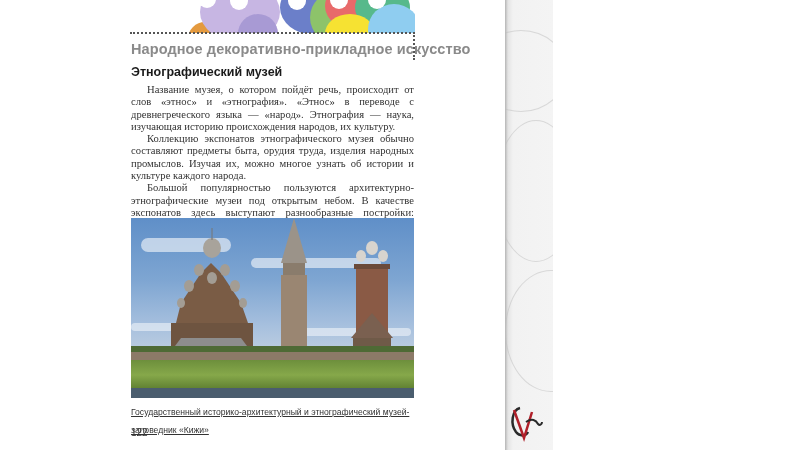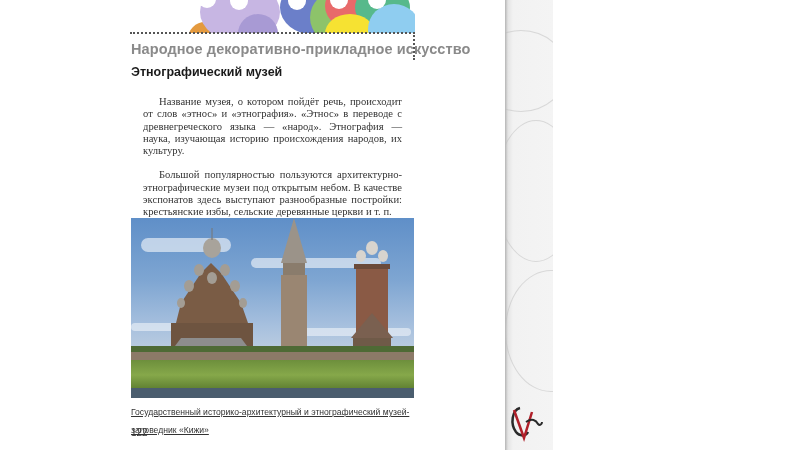--- a/index.html
+++ b/index.html
@@ -31,21 +31,21 @@
   .article-title {
     position:absolute; left:131px; top:65px;
     font-size:12.5px; font-weight:bold; color:#1a1a1a; white-space:nowrap;text-align:center;
   }
   .body-text {
     position:absolute; left:131px; top:84px; width:283px;
     font-family:"Liberation Serif", serif;
     font-size:10.6px; line-height:12.3px; color:#333;
     text-align:justify;
   }
-  .body-text p { margin:12px; text-indent:16px; }
+  .body-text p { margin:0; text-indent:16px; }
   .photo {
     position:absolute; left:131px; top:218px; width:283px; height:180px;
     overflow:hidden;
     background:linear-gradient(180deg,#5f8fc8 0%,#7fa6d2 35%,#a7c0de 60%,#b9cbe0 72%);
   }
   .photo .cloud { position:absolute; background:rgba(230,236,245,0.7); border-radius:20px; }
   .photo .ground {
     position:absolute; left:0; top:142px; width:283px; height:30px;
     background:linear-gradient(180deg,#6d8f3c 0%,#86a84a 50%,#5c7d2f 100%);
   }
@@ -104,20 +104,21 @@
   </div>
 
   <div class="dotted-frame"></div>
 
   <div class="section-title">Народное декоративно-прикладное искусство</div>
 
   <div class="article-title">Этнографический музей</div>
 
   <div class="body-text">
     <p>Название музея, о котором пойдёт речь, происходит от слов «этнос» и «этнография». «Этнос» в переводе с древнегреческого языка — «народ». Этнография — наука, изучающая историю происхождения народов, их культуру.</p>
+    <p>Коллекцию экспонатов этнографического музея обычно составляют предметы быта, орудия труда, изделия народных промыслов. Изучая их, можно многое узнать об истории и культуре каждого народа.</p>
     <p>Большой популярностью пользуются архитектурно-этнографические музеи под открытым небом. В качестве экспонатов здесь выступают разнообразные постройки: крестьянские избы, сельские деревянные церкви и т. п.</p>
   </div>
 
   <div class="photo">
     <div class="cloud" style="left:10px;top:20px;width:90px;height:14px;"></div>
     <div class="cloud" style="left:120px;top:40px;width:130px;height:10px;"></div>
     <div class="cloud" style="left:170px;top:110px;width:110px;height:8px;"></div>
     <div class="cloud" style="left:0px;top:105px;width:60px;height:8px;"></div>
     <svg width="283" height="180" style="position:absolute;left:0;top:0;">
 

